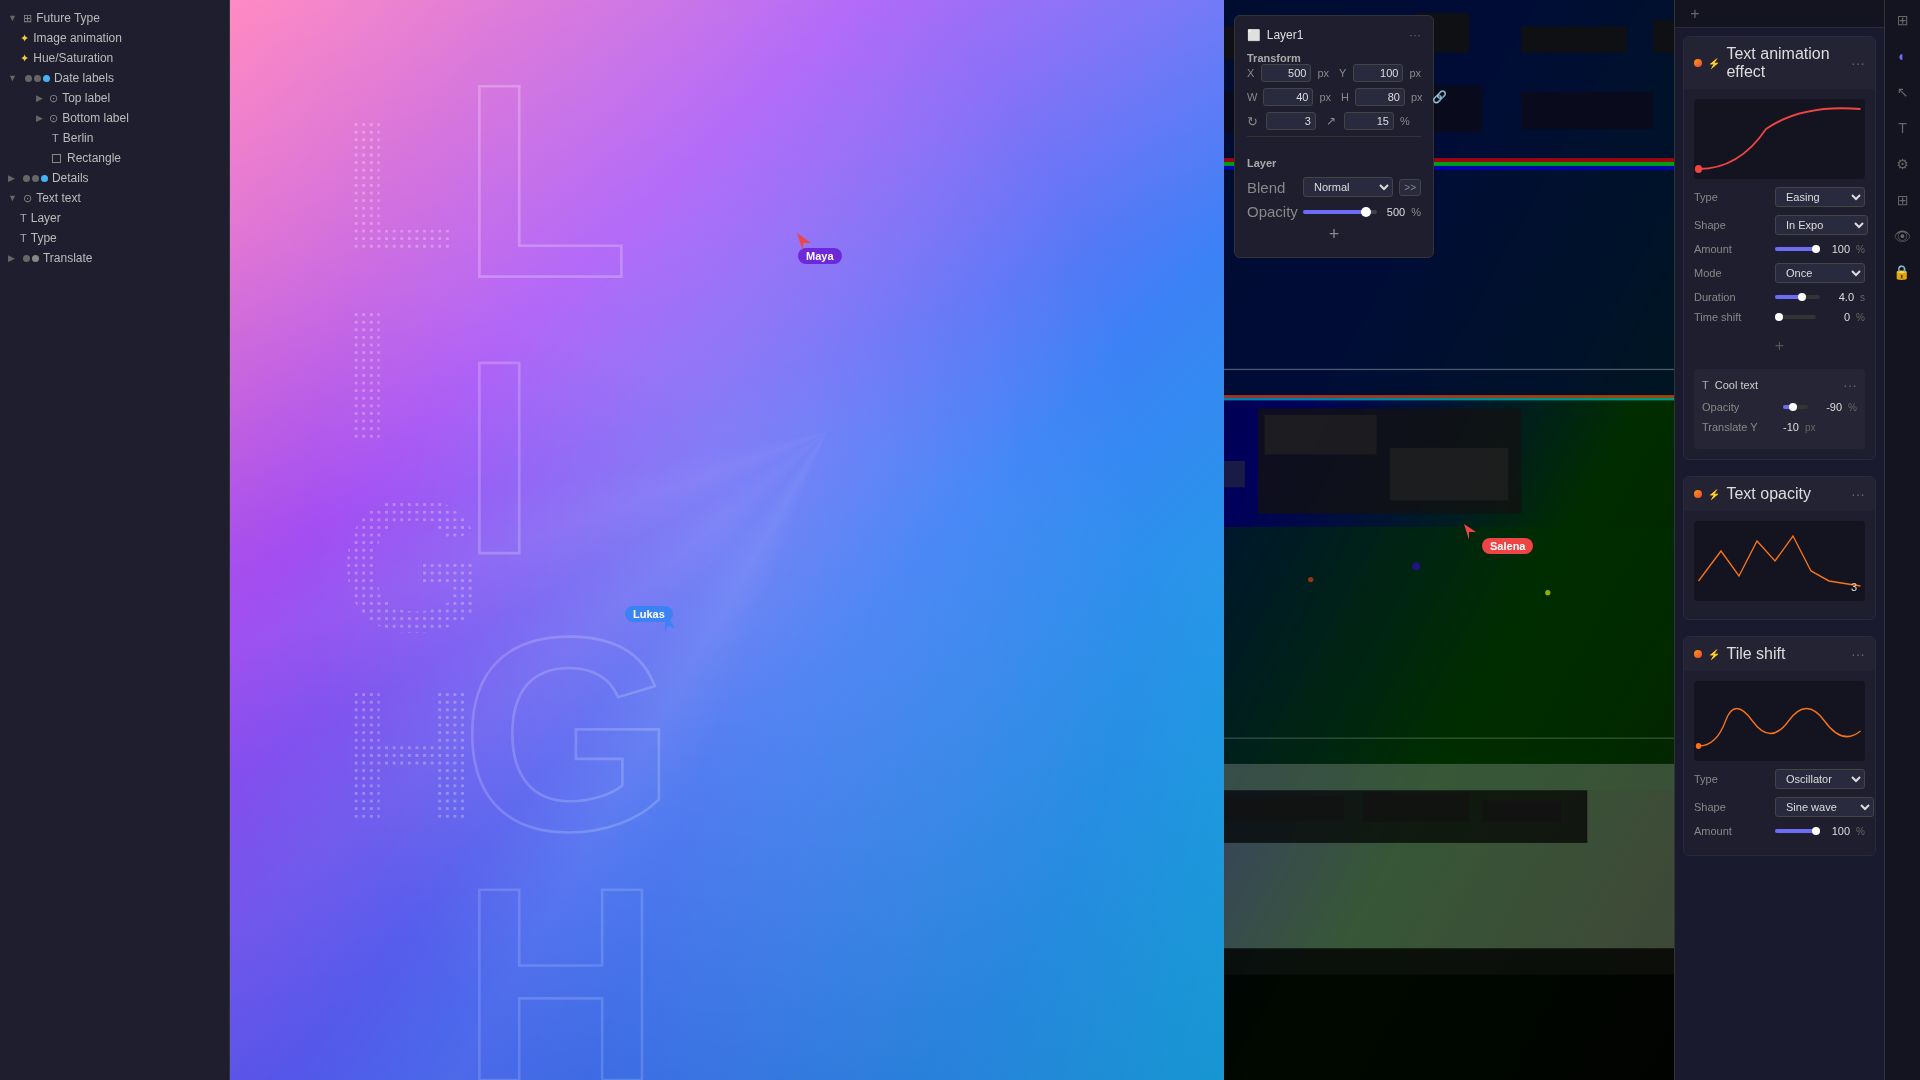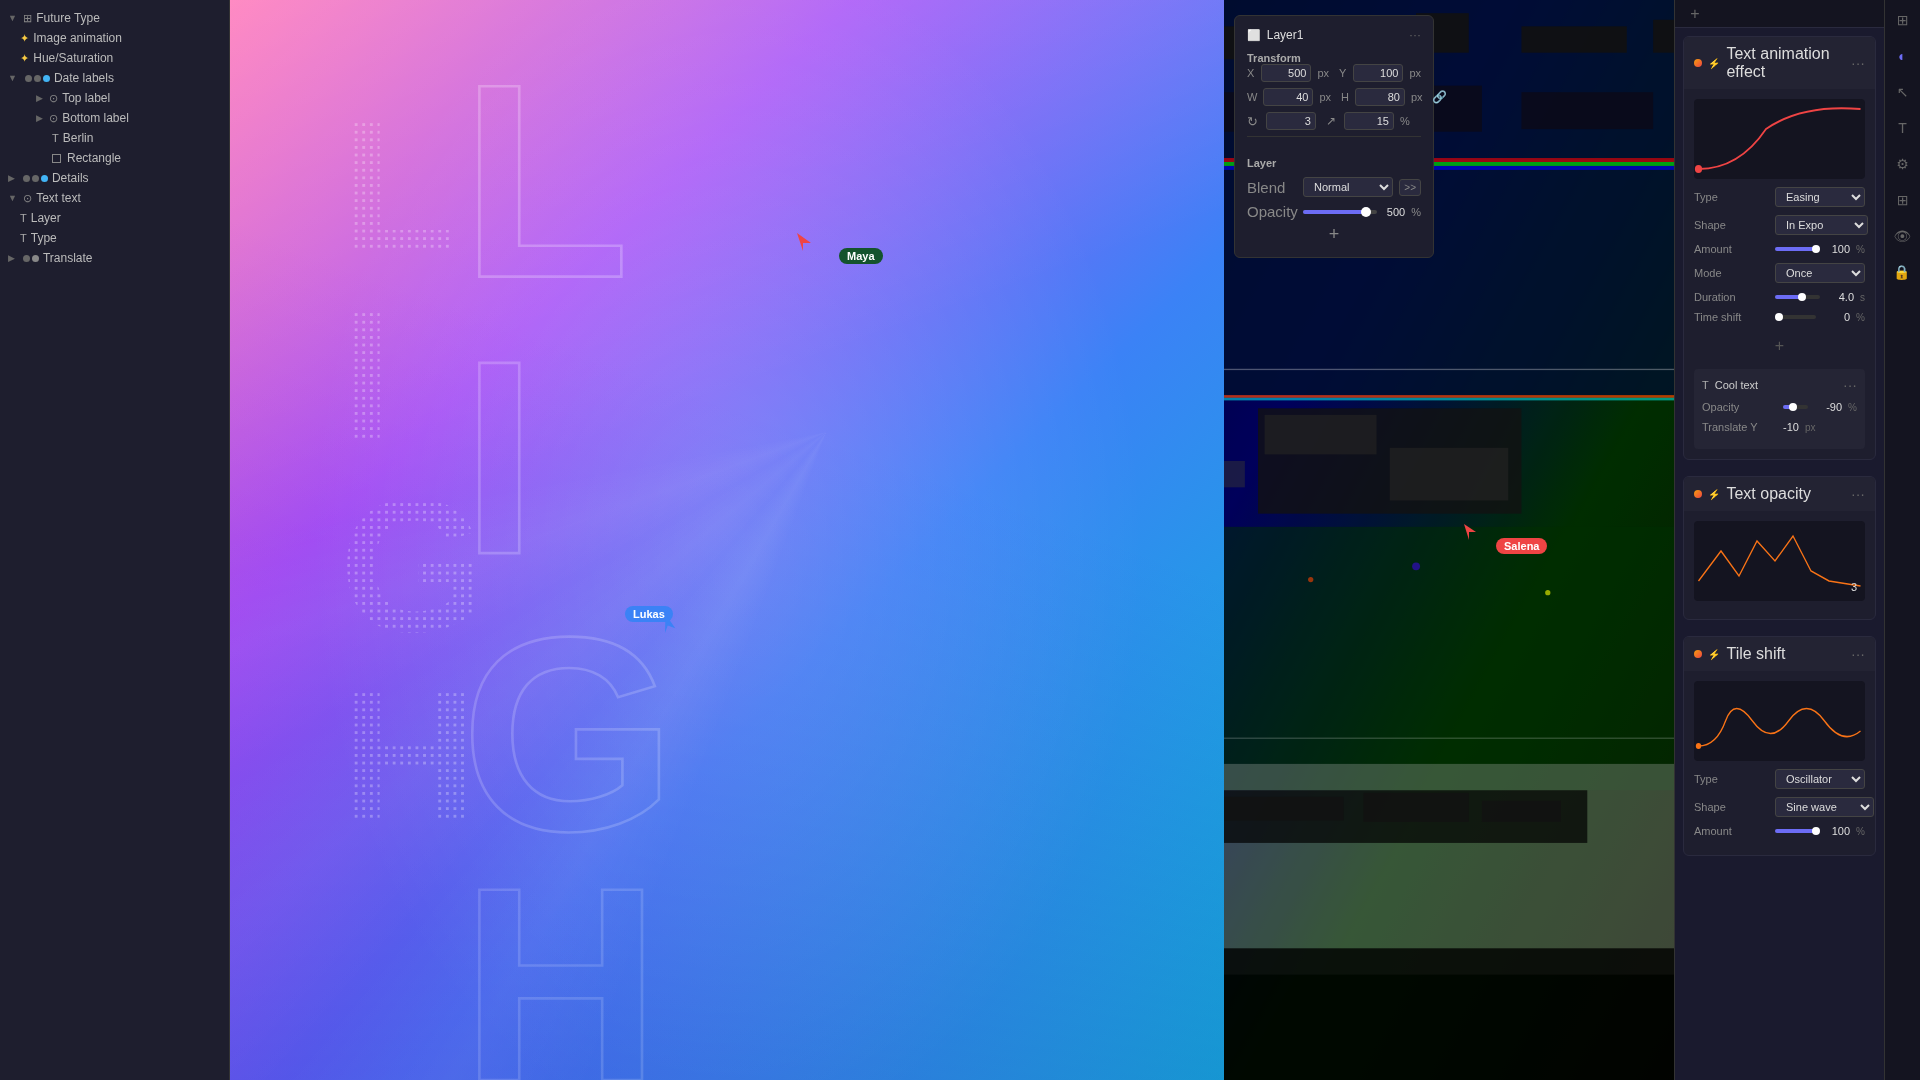--- a/index.html
+++ b/index.html
@@ -564,21 +564,21 @@
       <mask id="textMask">
         <text x="10" y="200" font-size="200" font-weight="900" fill="white" font-family="Arial Black, sans-serif">L</text>
         <text x="10" y="400" font-size="200" font-weight="900" fill="white" font-family="Arial Black, sans-serif">I</text>
         <text x="10" y="600" font-size="200" font-weight="900" fill="white" font-family="Arial Black, sans-serif">G</text>
         <text x="10" y="800" font-size="200" font-weight="900" fill="white" font-family="Arial Black, sans-serif">H</text>
       </mask>
     </defs>
     <rect width="400" height="820" fill="url(#dots)" mask="url(#textMask)"></rect>
   </svg>
 
-  <div class="user-badge" style="left:609px;top:248px;background:#14532d">Maya</div>
+  <div class="user-badge" style="left:568px;top:248px;background:#6d28d9">Maya</div>
   <div class="user-badge" style="left:395px;top:606px;background:#3b82f6">Lukas</div>
 
   <svg style="position:absolute;left:567px;top:233px;" width="20" height="20">
     <polygon points="0,0 14,10 6,10 6,18" fill="#ef4444"></polygon>
   </svg>
 
   <svg style="position:absolute;left:432px;top:616px;" width="20" height="20">
     <polygon points="0,0 14,10 6,10 6,18" fill="#3b82f6" transform="rotate(20, 7, 9)"></polygon>
   </svg>
 </div>
@@ -642,21 +642,21 @@
       <rect x="0" y="280" width="450" height="1" fill="#ffffff" opacity="0.3"></rect>
       <rect x="0" y="560" width="450" height="1" fill="#ffffff" opacity="0.2"></rect>
 
       <circle cx="50" cy="420" r="3" fill="#00ff44" opacity="0.6"></circle>
       <circle cx="120" cy="440" r="2" fill="#ff4400" opacity="0.6"></circle>
       <circle cx="200" cy="430" r="3" fill="#4400ff" opacity="0.5"></circle>
       <circle cx="300" cy="450" r="2" fill="#ffff00" opacity="0.6"></circle>
 
     </svg>
 
-    <div class="user-badge" style="position:absolute;left:272px;top:538px;background:#ef4444;z-index:10">Salena</div>
+    <div class="user-badge" style="position:absolute;left:258px;top:538px;background:#ef4444;z-index:10">Salena</div>
     <svg style="position:absolute;left:240px;top:524px;z-index:10" width="18" height="18">
       <polygon points="0,0 12,8 5,8 5,16" fill="#ef4444"></polygon>
     </svg>
 
     <div class="transform-panel">
       <div style="display:flex;align-items:center;justify-content:space-between;margin-bottom:10px">
         <span style="color:#888;font-size:11px;margin-right:6px">⬜</span>
         <span style="color:#ddd;font-size:12px;font-weight:500">Layer1</span>
         <span style="margin-left:auto;color:#666;cursor:pointer">···</span>
       </div>

